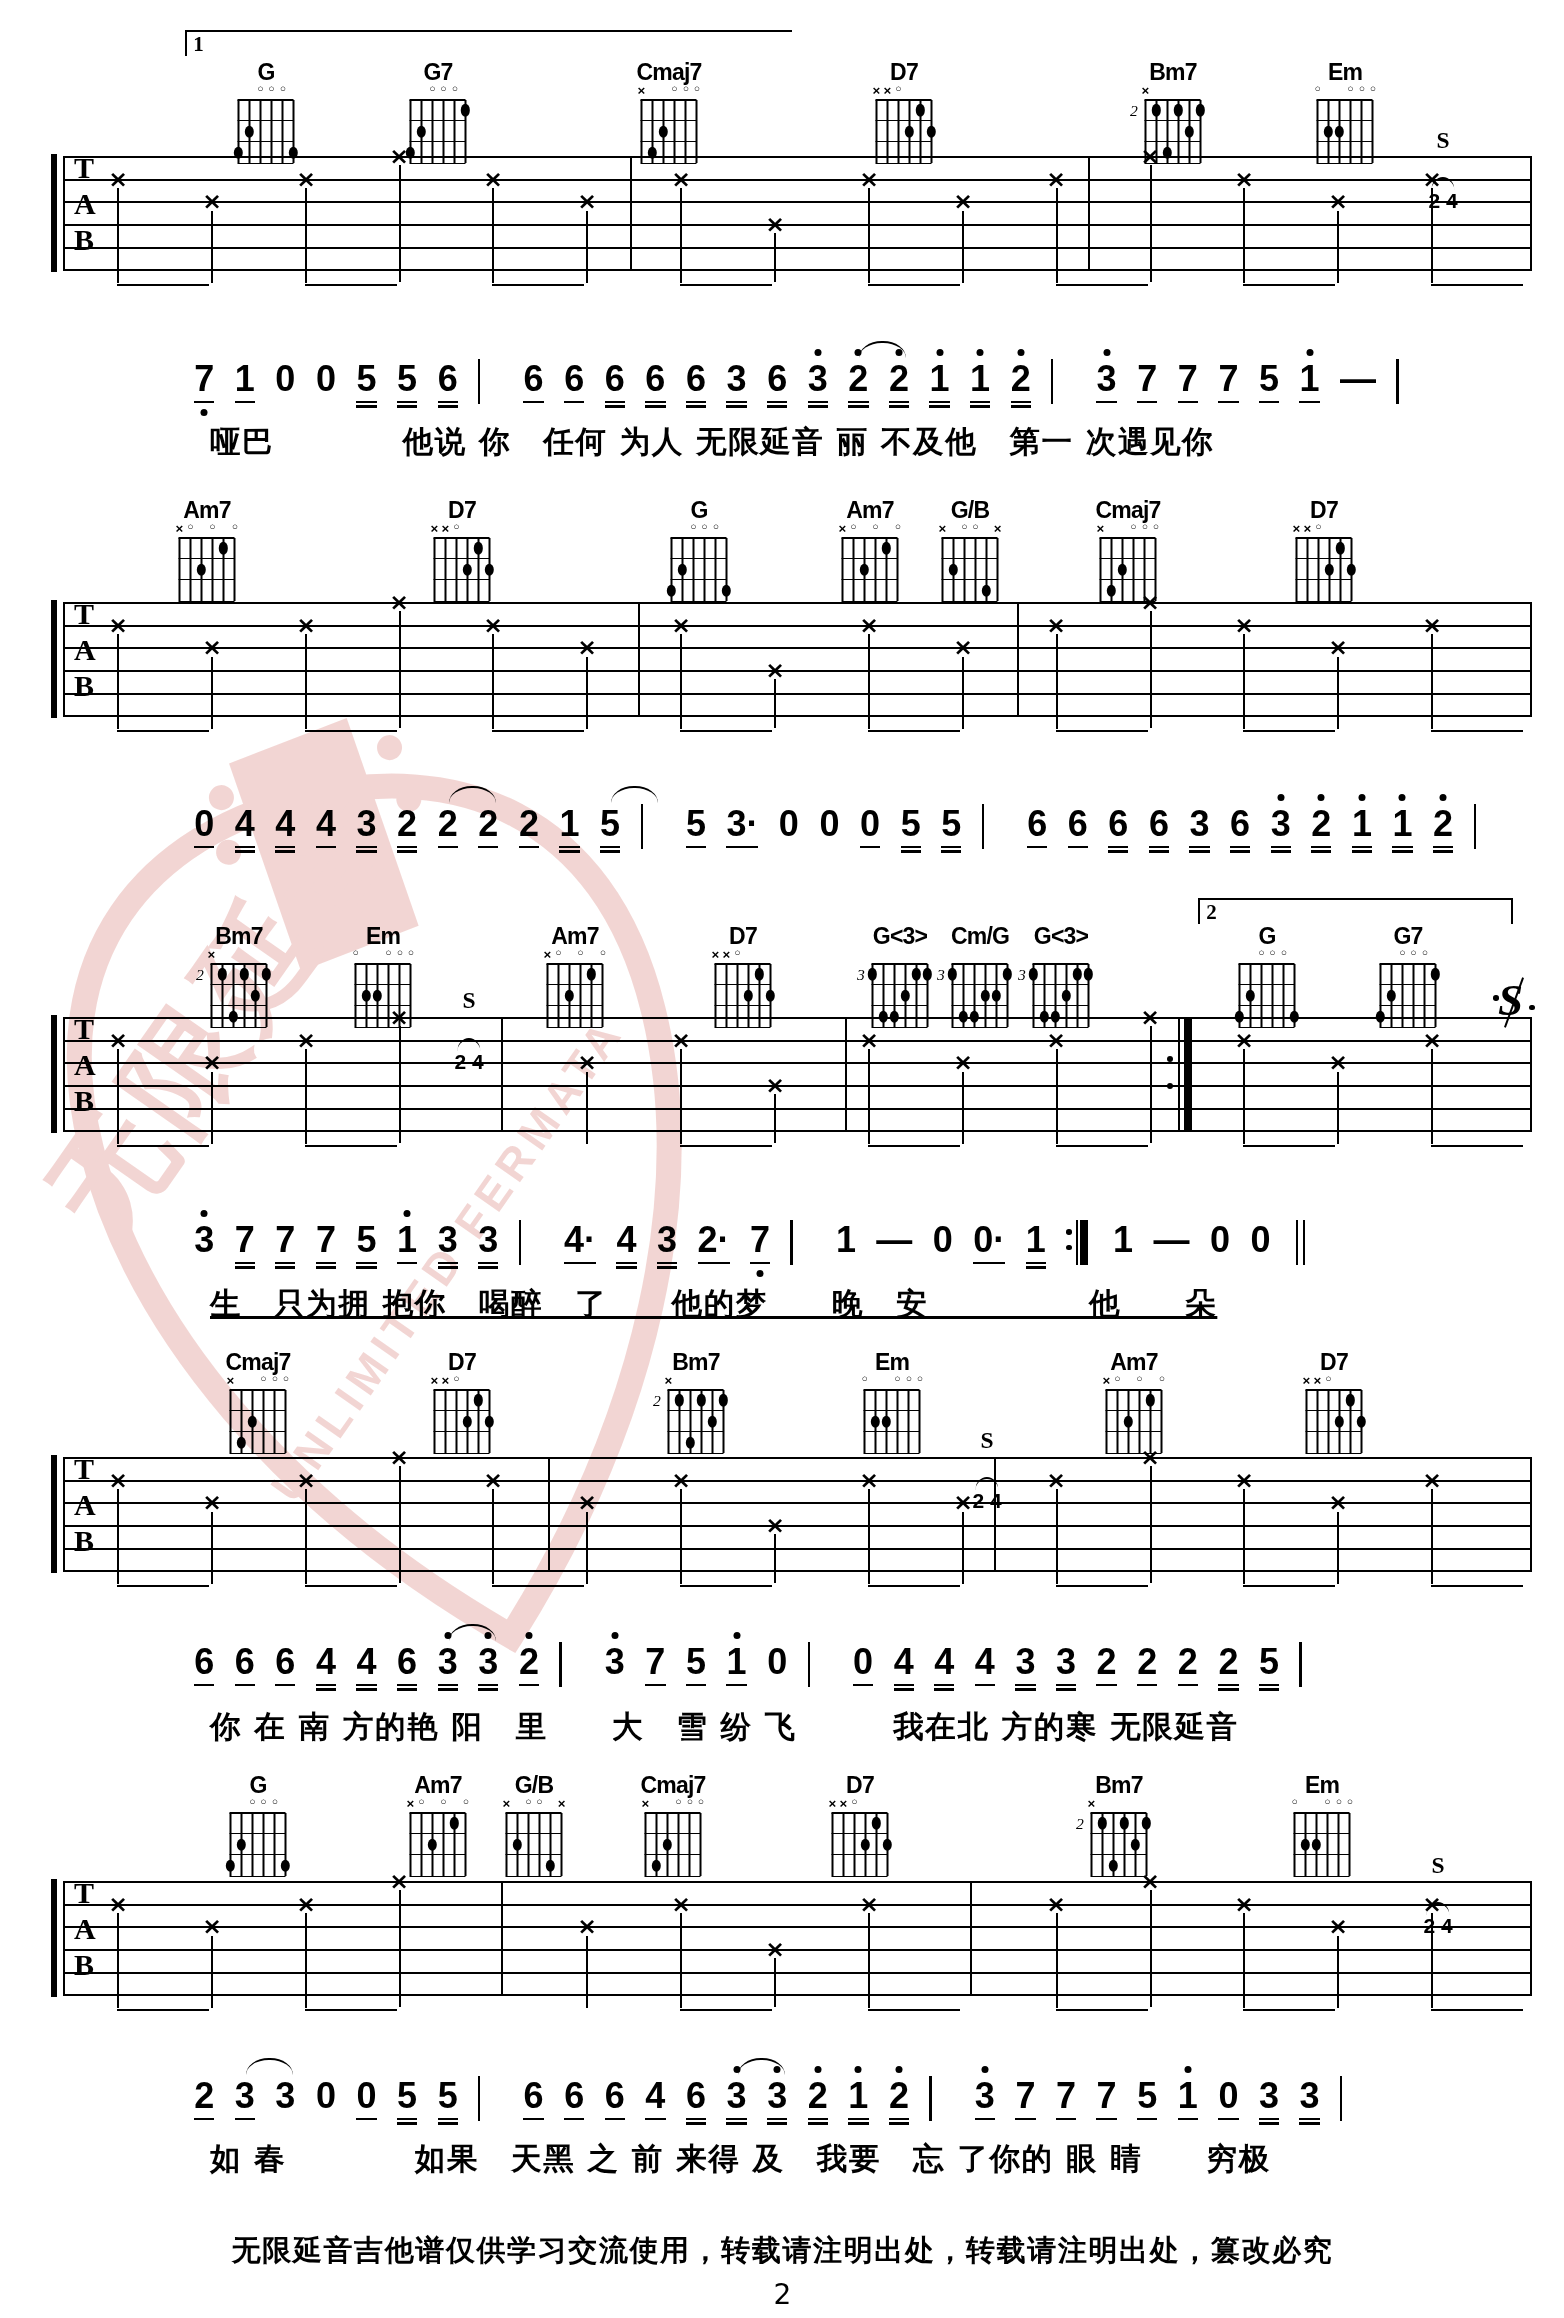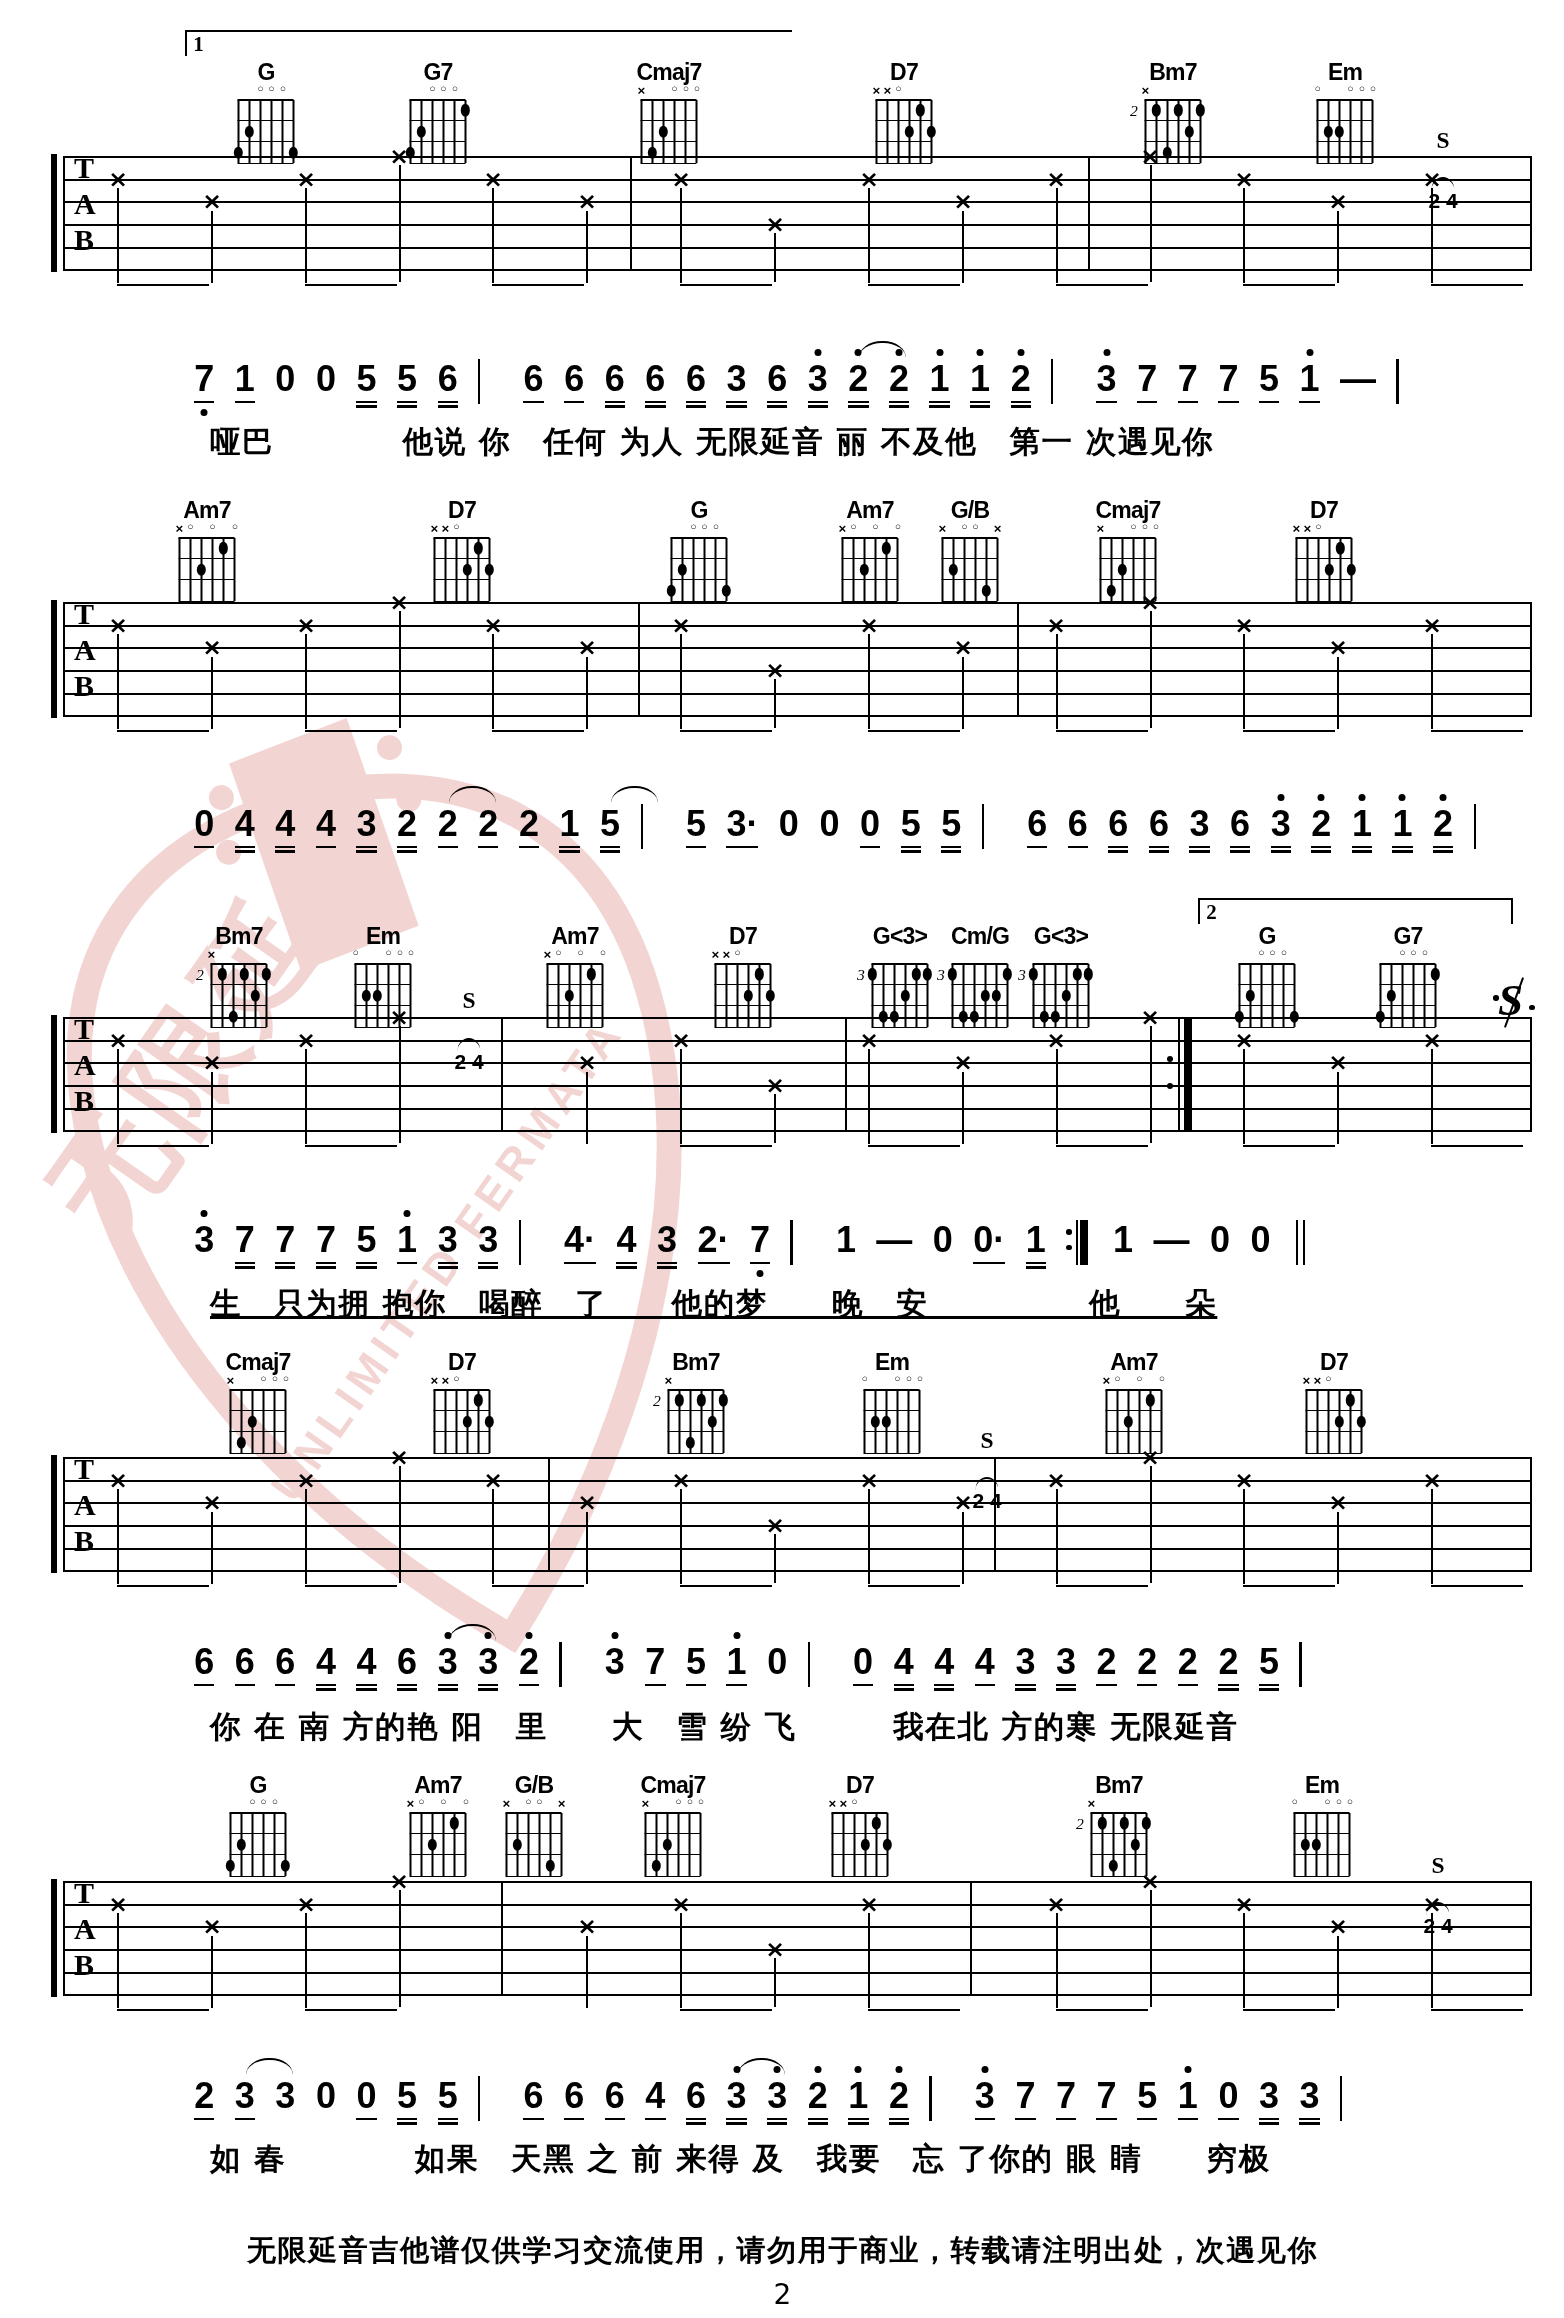--- a/index.html
+++ b/index.html
@@ -1794,16 +1794,16 @@
           <div class="num">3</div>
           <div class="u"></div>
           <div class="u"></div>
         </div>
         <div class="tok" style="margin-right: 25px;">
           <div class="barline"></div>
         </div>
       </div>
       <div class="lyrrow" style="top: 2139px;">如 春　　　　如果　天黑 之 前 来得 及　我要　忘 了你的 眼 睛　　穷极</div>
     </div>
-    <div class="footer">无限延音吉他谱仅供学习交流使用，请勿用于商业，转载请注明出处，次遇见你</div>
+    <div class="footer">无限延音吉他谱仅供学习交流使用，转载请注明出处，转载请注明出处，篡改必究</div>
   <div class="pagenum">2</div>
 </div>
 
 
 </body></html>

